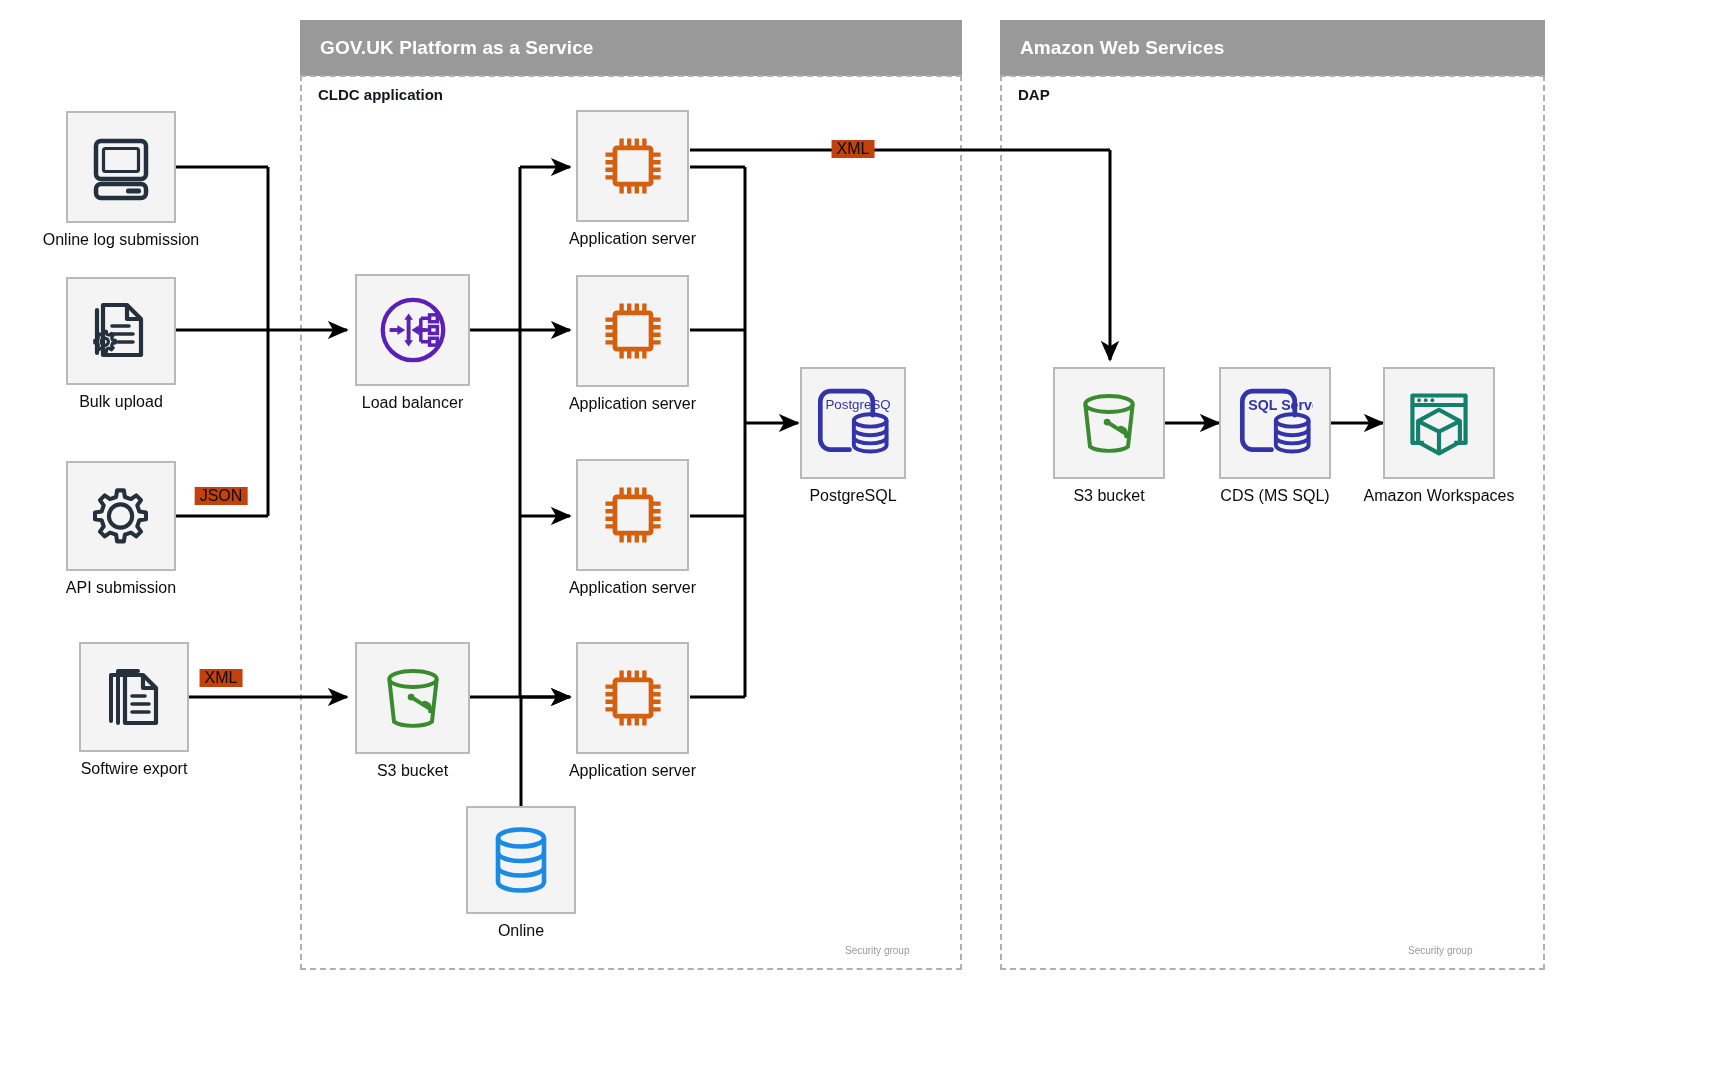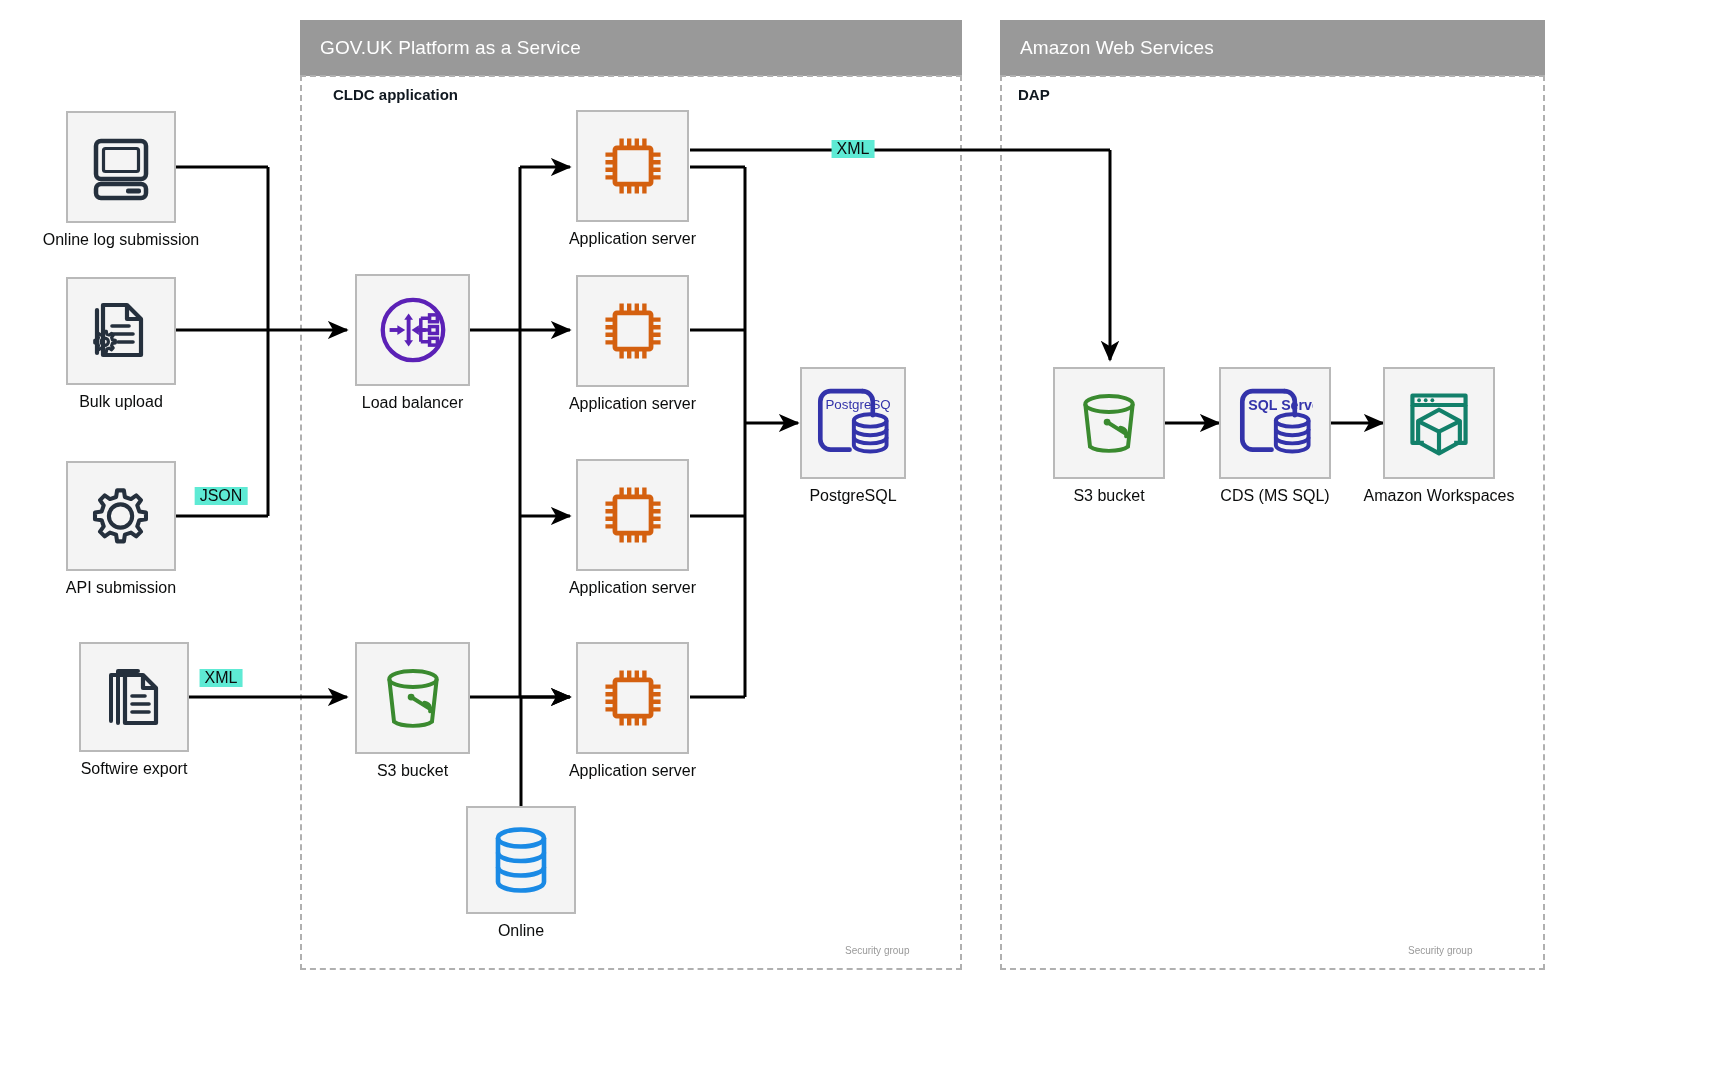--- a/index.html
+++ b/index.html
@@ -12,21 +12,21 @@
   #stage{position:absolute;left:0;top:0;width:1712px;height:1082px;}
 
   
   .cloud{position:absolute;}
   .cloud-header{
     position:absolute;left:0;top:0;height:56px;width:100%;
     background:#999999;box-sizing:border-box;
   }
   .cloud-header span{
     position:absolute;left:20px;top:50%;transform:translateY(-50%);
-    color:#ffffff;font-size:19px;font-weight:normal;letter-spacing:.1px;
+    color:#ffffff;font-size:19px;font-weight:bold;letter-spacing:.1px;
     white-space:nowrap;
   }
   .secgroup{
     position:absolute;border:2px dashed #b0b0b0;box-sizing:border-box;
     background:transparent;
   }
   .secgroup-title{
     position:absolute;font-size:15px;font-weight:bold;color:#101820;
     white-space:nowrap;
   }
@@ -45,35 +45,35 @@
   .node-label{
     position:absolute;left:50%;transform:translateX(-50%);
     font-size:16px;color:#0b0c0c;white-space:nowrap;text-align:center;
   }
 
   
   #wires{position:absolute;left:0;top:0;width:1712px;height:1082px;overflow:visible;}
   .wire{stroke:#000000;stroke-width:3;fill:none;}
   .edge-label{
     position:absolute;font-size:16px;color:#0b0c0c;white-space:nowrap;
-    background:#5eead4;padding:0 5px;transform:translateX(-50%);
+    background:#c2410c;padding:0 5px;transform:translateX(-50%);
   }
 </style>
 </head>
 <body>
 
 <div id="stage">
 
   <div class="cloud" style="left:300px;top:20px;width:662px;height:55px;">
     <div class="cloud-header">
       <span>GOV.UK Platform as a Service</span>
     </div>
   </div>
   <div class="secgroup" style="left:300px;top:75px;width:662px;height:895px;"></div>
-  <div class="secgroup-title" style="left:318px;top:86px;margin-left:15px;">CLDC application</div>
+  <div class="secgroup-title" style="left:318px;top:86px;">CLDC application</div>
   <div class="secgroup-foot" style="left:845px;top:945px;">Security group</div>
 
   <div class="cloud" style="left:1000px;top:20px;width:545px;height:55px;">
     <div class="cloud-header">
       <span>Amazon Web Services</span>
     </div>
   </div>
   <div class="secgroup" style="left:1000px;top:75px;width:545px;height:895px;"></div>
   <div class="secgroup-title" style="left:1018px;top:86px;">DAP</div>
   <div class="secgroup-foot" style="left:1408px;top:945px;">Security group</div>

